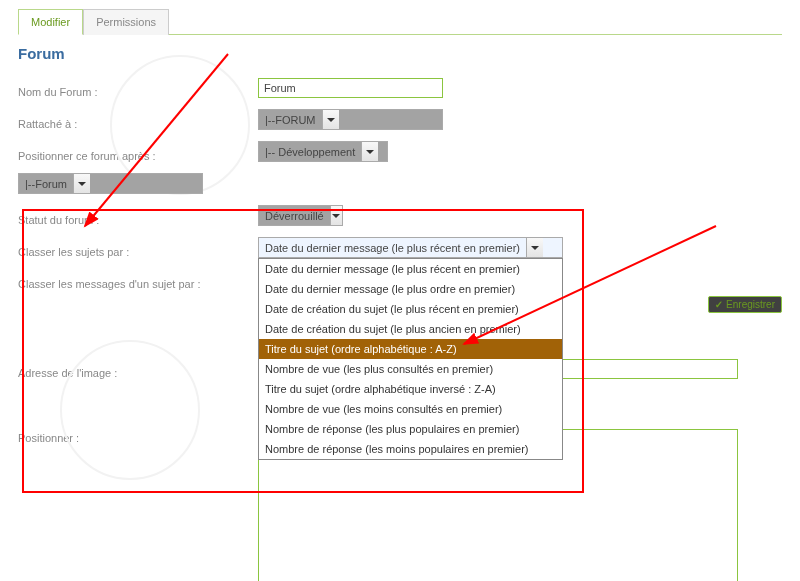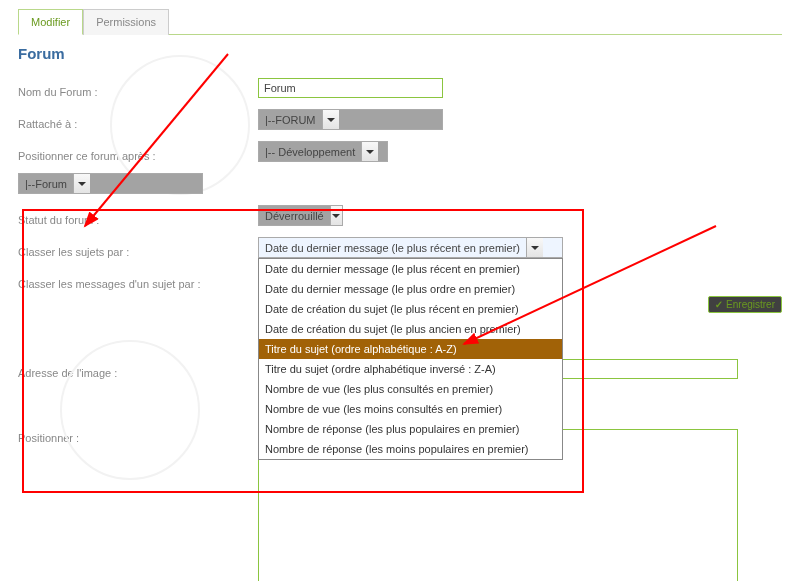--- a/index.html
+++ b/index.html
@@ -231,22 +231,22 @@
         <div class="select-btn">
             <div class="chev"></div>
           </div>
       </div>
       <div class="dropdown" id="dropdown">
           <div class="dropdown-item">Date du dernier message (le plus récent en premier)</div>
           <div class="dropdown-item">Date du dernier message (le plus ordre en premier)</div>
           <div class="dropdown-item">Date de création du sujet (le plus récent en premier)</div>
           <div class="dropdown-item">Date de création du sujet (le plus ancien en premier)</div>
           <div class="dropdown-item selected">Titre du sujet (ordre alphabétique : A-Z)</div>
+          <div class="dropdown-item">Nombre de vue (les plus consultés en premier)</div>
           <div class="dropdown-item">Titre du sujet (ordre alphabétique inversé : Z-A)</div>
-          <div class="dropdown-item">Nombre de vue (les plus consultés en premier)</div>
           <div class="dropdown-item">Nombre de vue (les moins consultés en premier)</div>
           <div class="dropdown-item">Nombre de réponse (les plus populaires en premier)</div>
           <div class="dropdown-item">Nombre de réponse (les moins populaires en premier)</div>
         </div>
     </div>
   </div>
 
   <div class="form-row">
     <div class="form-label">Classer les messages d'un sujet par :</div>
   </div>

